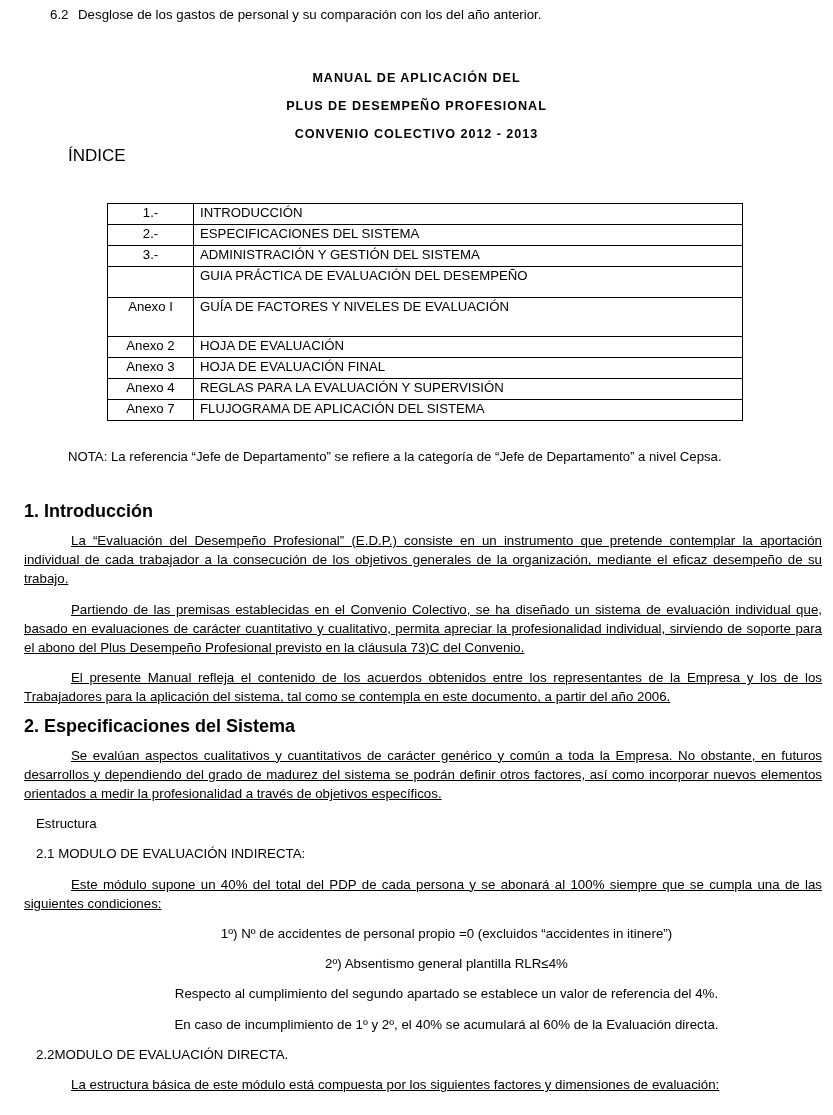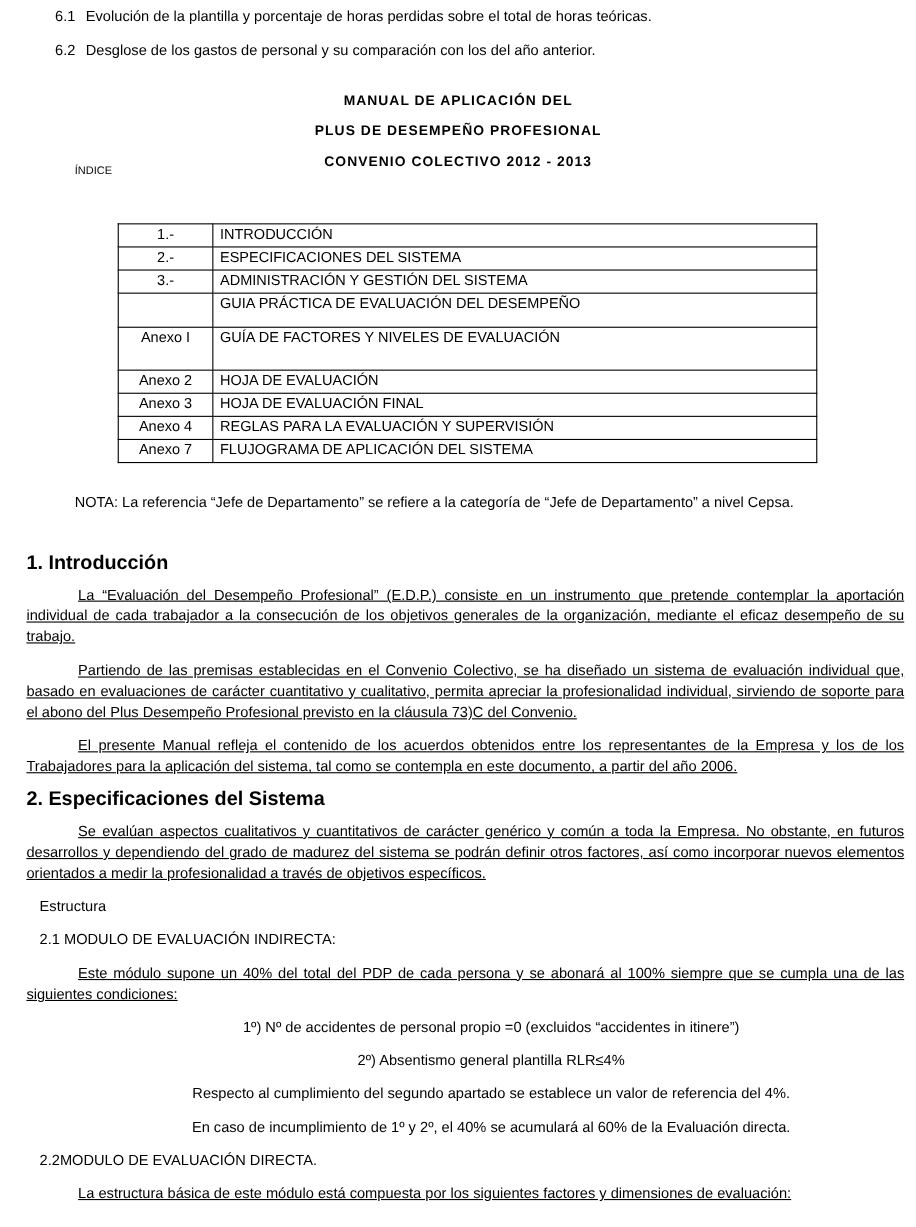--- a/index.html
+++ b/index.html
@@ -39,37 +39,37 @@
   }
   .numlist-text {
     flex: 1 1 auto;
   }
 
   
   .center-heads {
     position: absolute;
     left: 0;
     right: 0;
-    top: 77px;
+    top: 64px;
     text-align: center;
   }
   .center-head {
     font-size: 12.6px;
     font-weight: bold;
     letter-spacing: 0.95px;
     line-height: 28px;
     white-space: nowrap;
   }
 
   
   .indice {
     position: absolute;
     left: 68px;
     top: 147px;
-    font-size: 10px;
+    font-size: 17px;
     line-height: 17px;
   }
 
   
   .index-table {
     position: absolute;
     left: 107px;
     top: 203px;
     width: 636px;
     border-collapse: collapse;
@@ -138,24 +138,20 @@
     text-align: center;
   }
 </style>
 </head>
 <body>
 
 <div id="page">
 
   <div class="numlist">
     <div class="numlist-item">
-      <span class="numlist-num">6.1</span>
-      <span class="numlist-text">Evolución de la plantilla y porcentaje de horas perdidas sobre el total de horas teóricas.</span>
-    </div>
-    <div class="numlist-item">
       <span class="numlist-num">6.2</span>
       <span class="numlist-text">Desglose de los gastos de personal y su comparación con los del año anterior.</span>
     </div>
   </div>
 
   <div class="center-heads">
     <div class="center-head">MANUAL DE APLICACIÓN DEL</div>
     <div class="center-head">PLUS DE DESEMPEÑO PROFESIONAL</div>
     <div class="center-head">CONVENIO COLECTIVO  2012 - 2013</div>
   </div>

